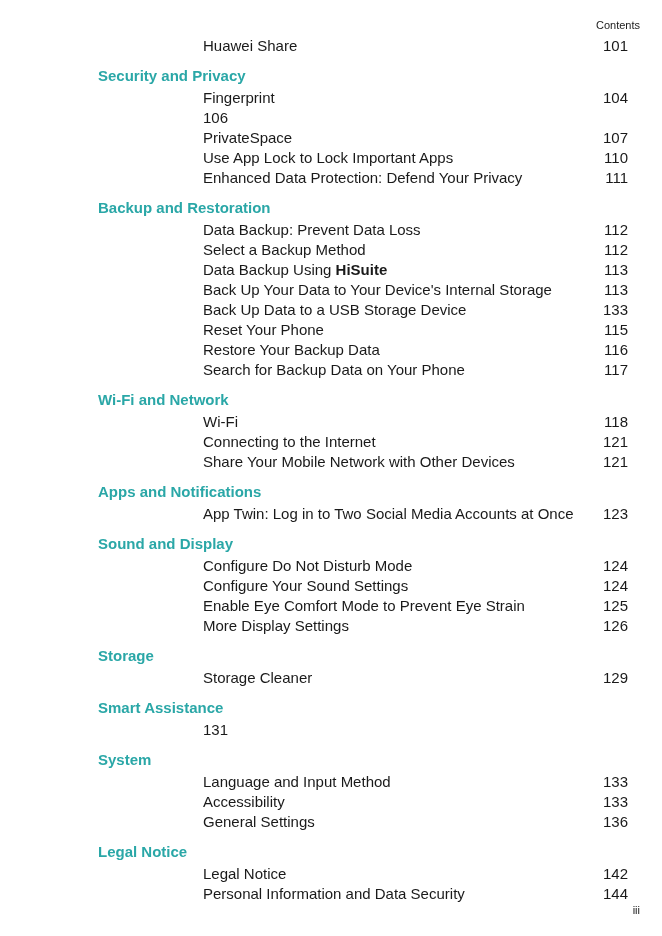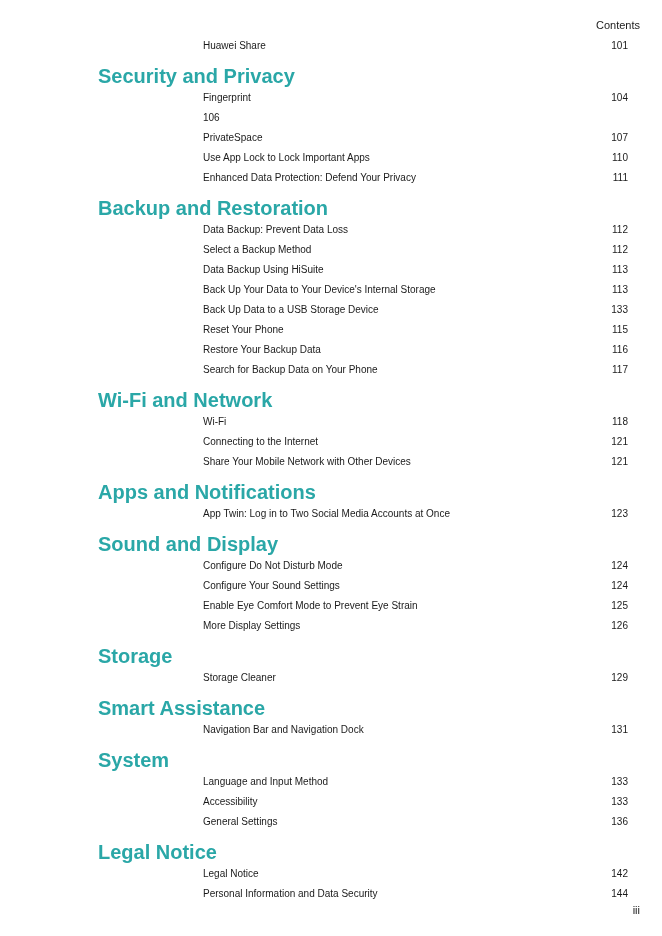--- a/index.html
+++ b/index.html
@@ -31,32 +31,32 @@
     left: 90px;
     width: 530px;
   }
   .entry {
     display: flex;
     justify-content: space-between;
     align-items: baseline;
     padding-left: 105px;
     height: 20px;
     line-height: 20px;
-    font-size: 10px;
+    font-size: 15px;
     color: #1a1a1a;
     cursor: pointer;
   }
   .entry-title { white-space: nowrap; }
-  .entry-title b { font-weight: normal; }
+  .entry-title b { font-weight: bold; }
   .entry-page { white-space: nowrap; }
   .section { margin-top: 8px; }
   .section-title {
     color: var(--accent, #2aa7a7);
     font-weight: bold;
-    font-size: 20px;
+    font-size: 15px;
     height: 24px;
     line-height: 24px;
   }
   .page-footer {
     position: absolute;
     bottom: 20px;
     right: 30px;
     font-size: 11px;
     font-weight: normal;
     color: #1a1a1a;
@@ -174,21 +174,20 @@
       <div class="section">
         <div class="section-title">Storage</div>
         <div class="entry">
           <span class="entry-title">Storage Cleaner</span>
           <span class="entry-page">129</span>
         </div>
       </div>
       <div class="section">
         <div class="section-title">Smart Assistance</div>
         <div class="entry">
-          <span class="entry-title">Navigation Bar and Navigation Dock</span>
           <span class="entry-page">131</span>
         </div>
       </div>
       <div class="section">
         <div class="section-title">System</div>
         <div class="entry">
           <span class="entry-title">Language and Input Method</span>
           <span class="entry-page">133</span>
         </div>
         <div class="entry">

